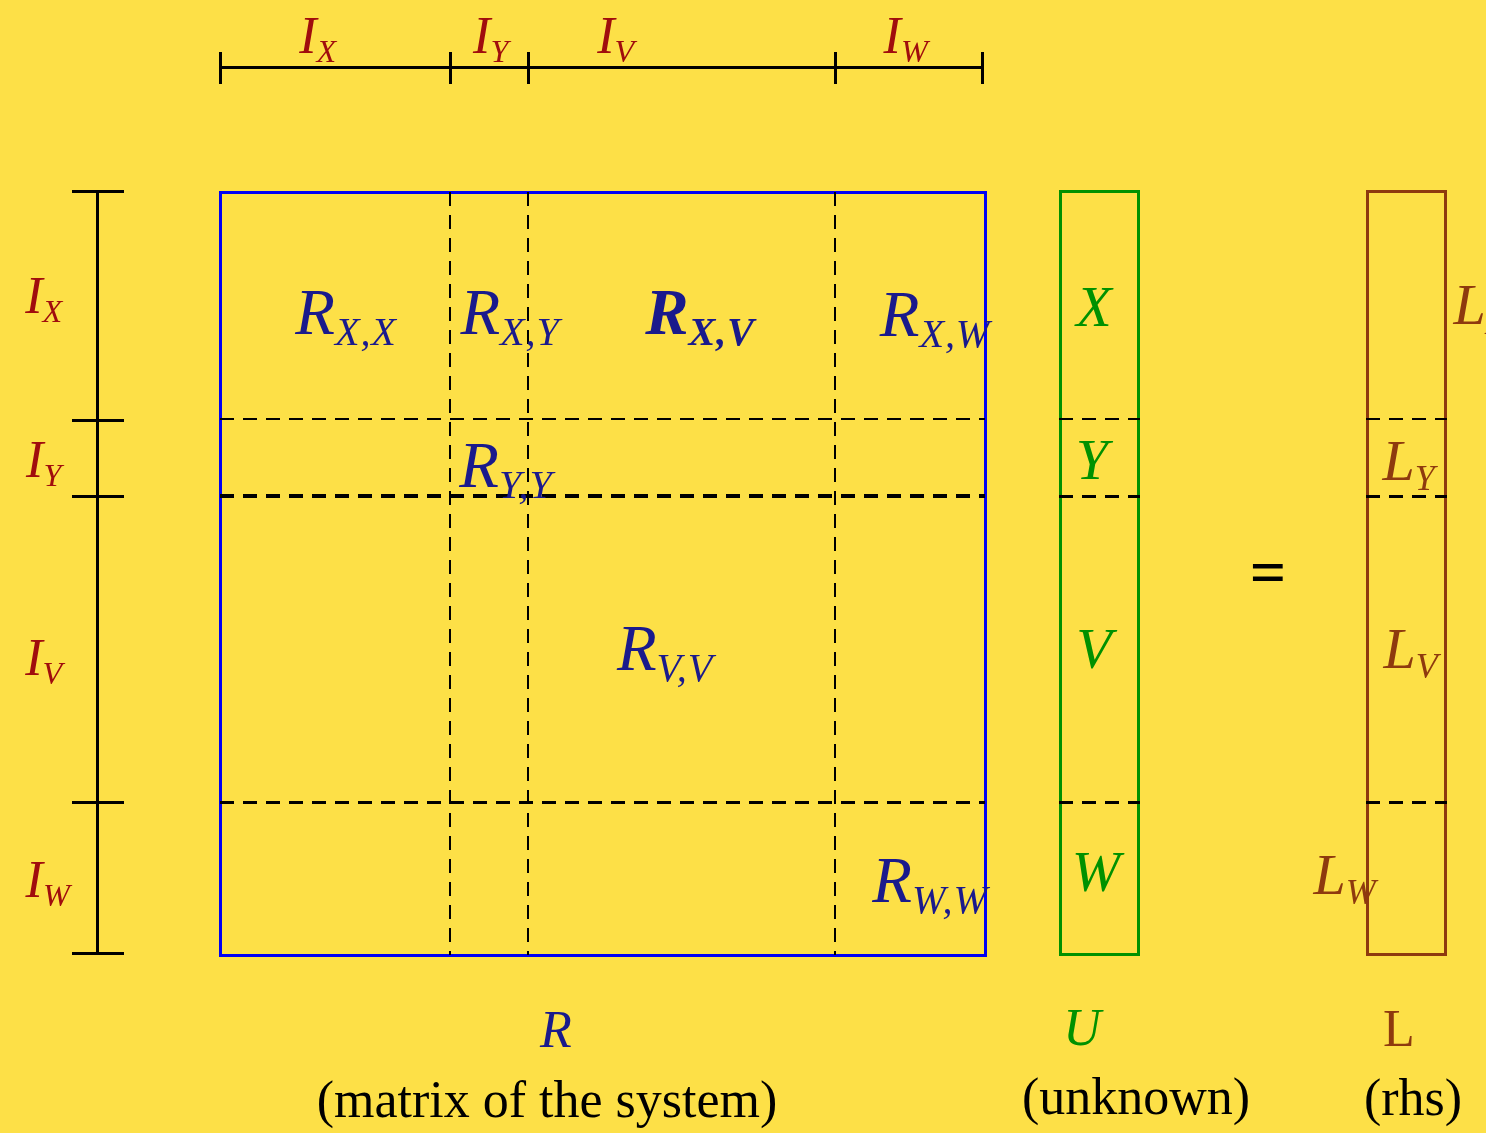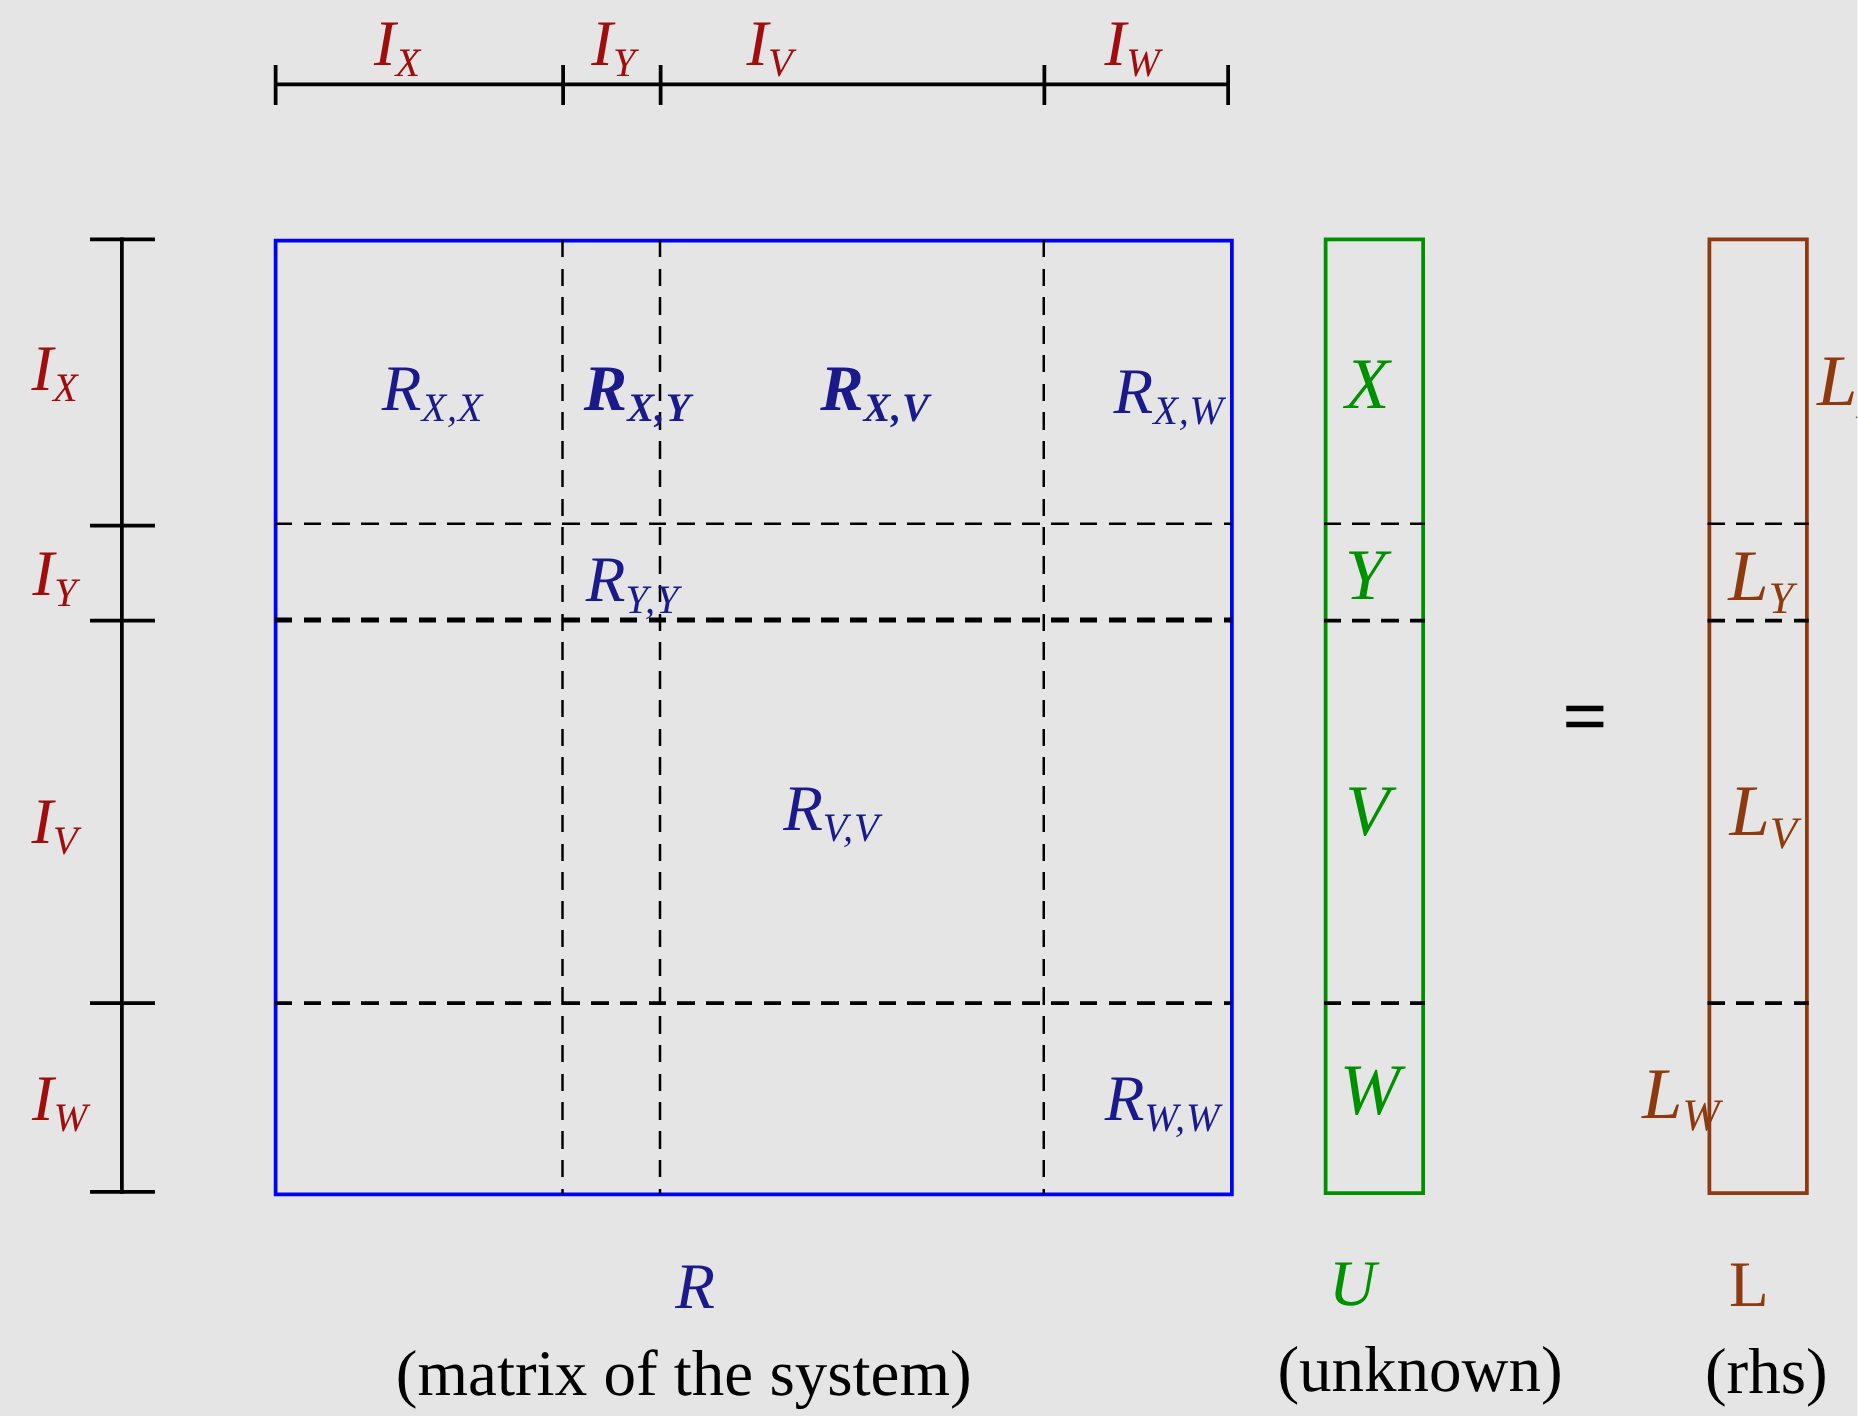--- a/index.html
+++ b/index.html
@@ -1,17 +1,17 @@
 <!DOCTYPE html>
 <html><head>
 <meta charset="utf-8">
 <style>
   html,body{margin:0;padding:0;background:#fff;}
   .canvas{
-    position:relative;width:1486px;height:1133px;background:#e5e5e5;overflow:hidden;
+    position:relative;width:1486px;height:1133px;background:#fde047;overflow:hidden;
     font-family:"Liberation Serif","DejaVu Serif",serif;
   }
   
   .hline,.vline{position:absolute;background:#000;}
   
   .hdash{position:absolute;background:repeating-linear-gradient(to right,#000 0 14px,transparent 14px 23px);}
   .vdash{position:absolute;background:repeating-linear-gradient(to bottom,#000 0 14px,transparent 14px 23px);}
   
   .box{position:absolute;box-sizing:border-box;background:transparent;}
   .box.blue {border:3px solid #0202f2;}
@@ -21,21 +21,21 @@
   .sym{position:absolute;transform:translate(-50%,-50%);white-space:nowrap;line-height:1;}
   .it{font-style:italic;}
   .up{font-style:normal;}
   .sym sub{font-size:0.62em;line-height:0;vertical-align:-0.28em;letter-spacing:0.02em;}
   .red  {color:#a00d0d;}
   .navy {color:#1a1a8c;}
   .green{color:#009100;}
   .brown{color:#8e3a0e;}
   .black{color:#000;}
   .ruler-lab{font-size:52px;}
-  .block-lab{font-size:52px;}
+  .block-lab{font-size:65px;}
   .entry-lab{font-size:58px;}
   .cap-sym{font-size:52px;}
   .cap-txt{font-size:52px;}
   .equals{font-size:64px;font-weight:bold;}
 </style>
 </head>
 <body>
 
 <div class="canvas">
 
@@ -90,21 +90,21 @@
     <div class="vdash" style="left:527px;top:192px;width:2px;height:763px;"></div>
     <div class="vdash" style="left:834px;top:192px;width:2px;height:763px;"></div>
 
     <div class="hdash" style="left:220px;top:418px;width:765px;height:2px;"></div>
     <div class="hdash" style="left:220px;top:494px;width:765px;height:4px;"></div>
     <div class="hdash" style="left:220px;top:801px;width:765px;height:3px;"></div>
 
     <div class="sym block-lab navy" style="left:346px;top:312px;">
       <span class="it">R</span><sub class="it">X,X</sub>
     </div>
-    <div class="sym block-lab navy" style="left:510px;top:312px;font-weight:bold;">
+    <div class="sym block-lab navy" style="left:510px;top:312px;">
       <span class="it">R</span><sub class="it">X,Y</sub>
     </div>
     <div class="sym block-lab navy" style="left:700px;top:312px;font-weight:bold;">
       <span class="it">R</span><sub class="it">X,V</sub>
     </div>
     <div class="sym block-lab navy" style="left:935px;top:314px;">
       <span class="it">R</span><sub class="it">X,W</sub>
     </div>
     <div class="sym block-lab navy" style="left:506px;top:465px;">
       <span class="it">R</span><sub class="it">Y,Y</sub>

